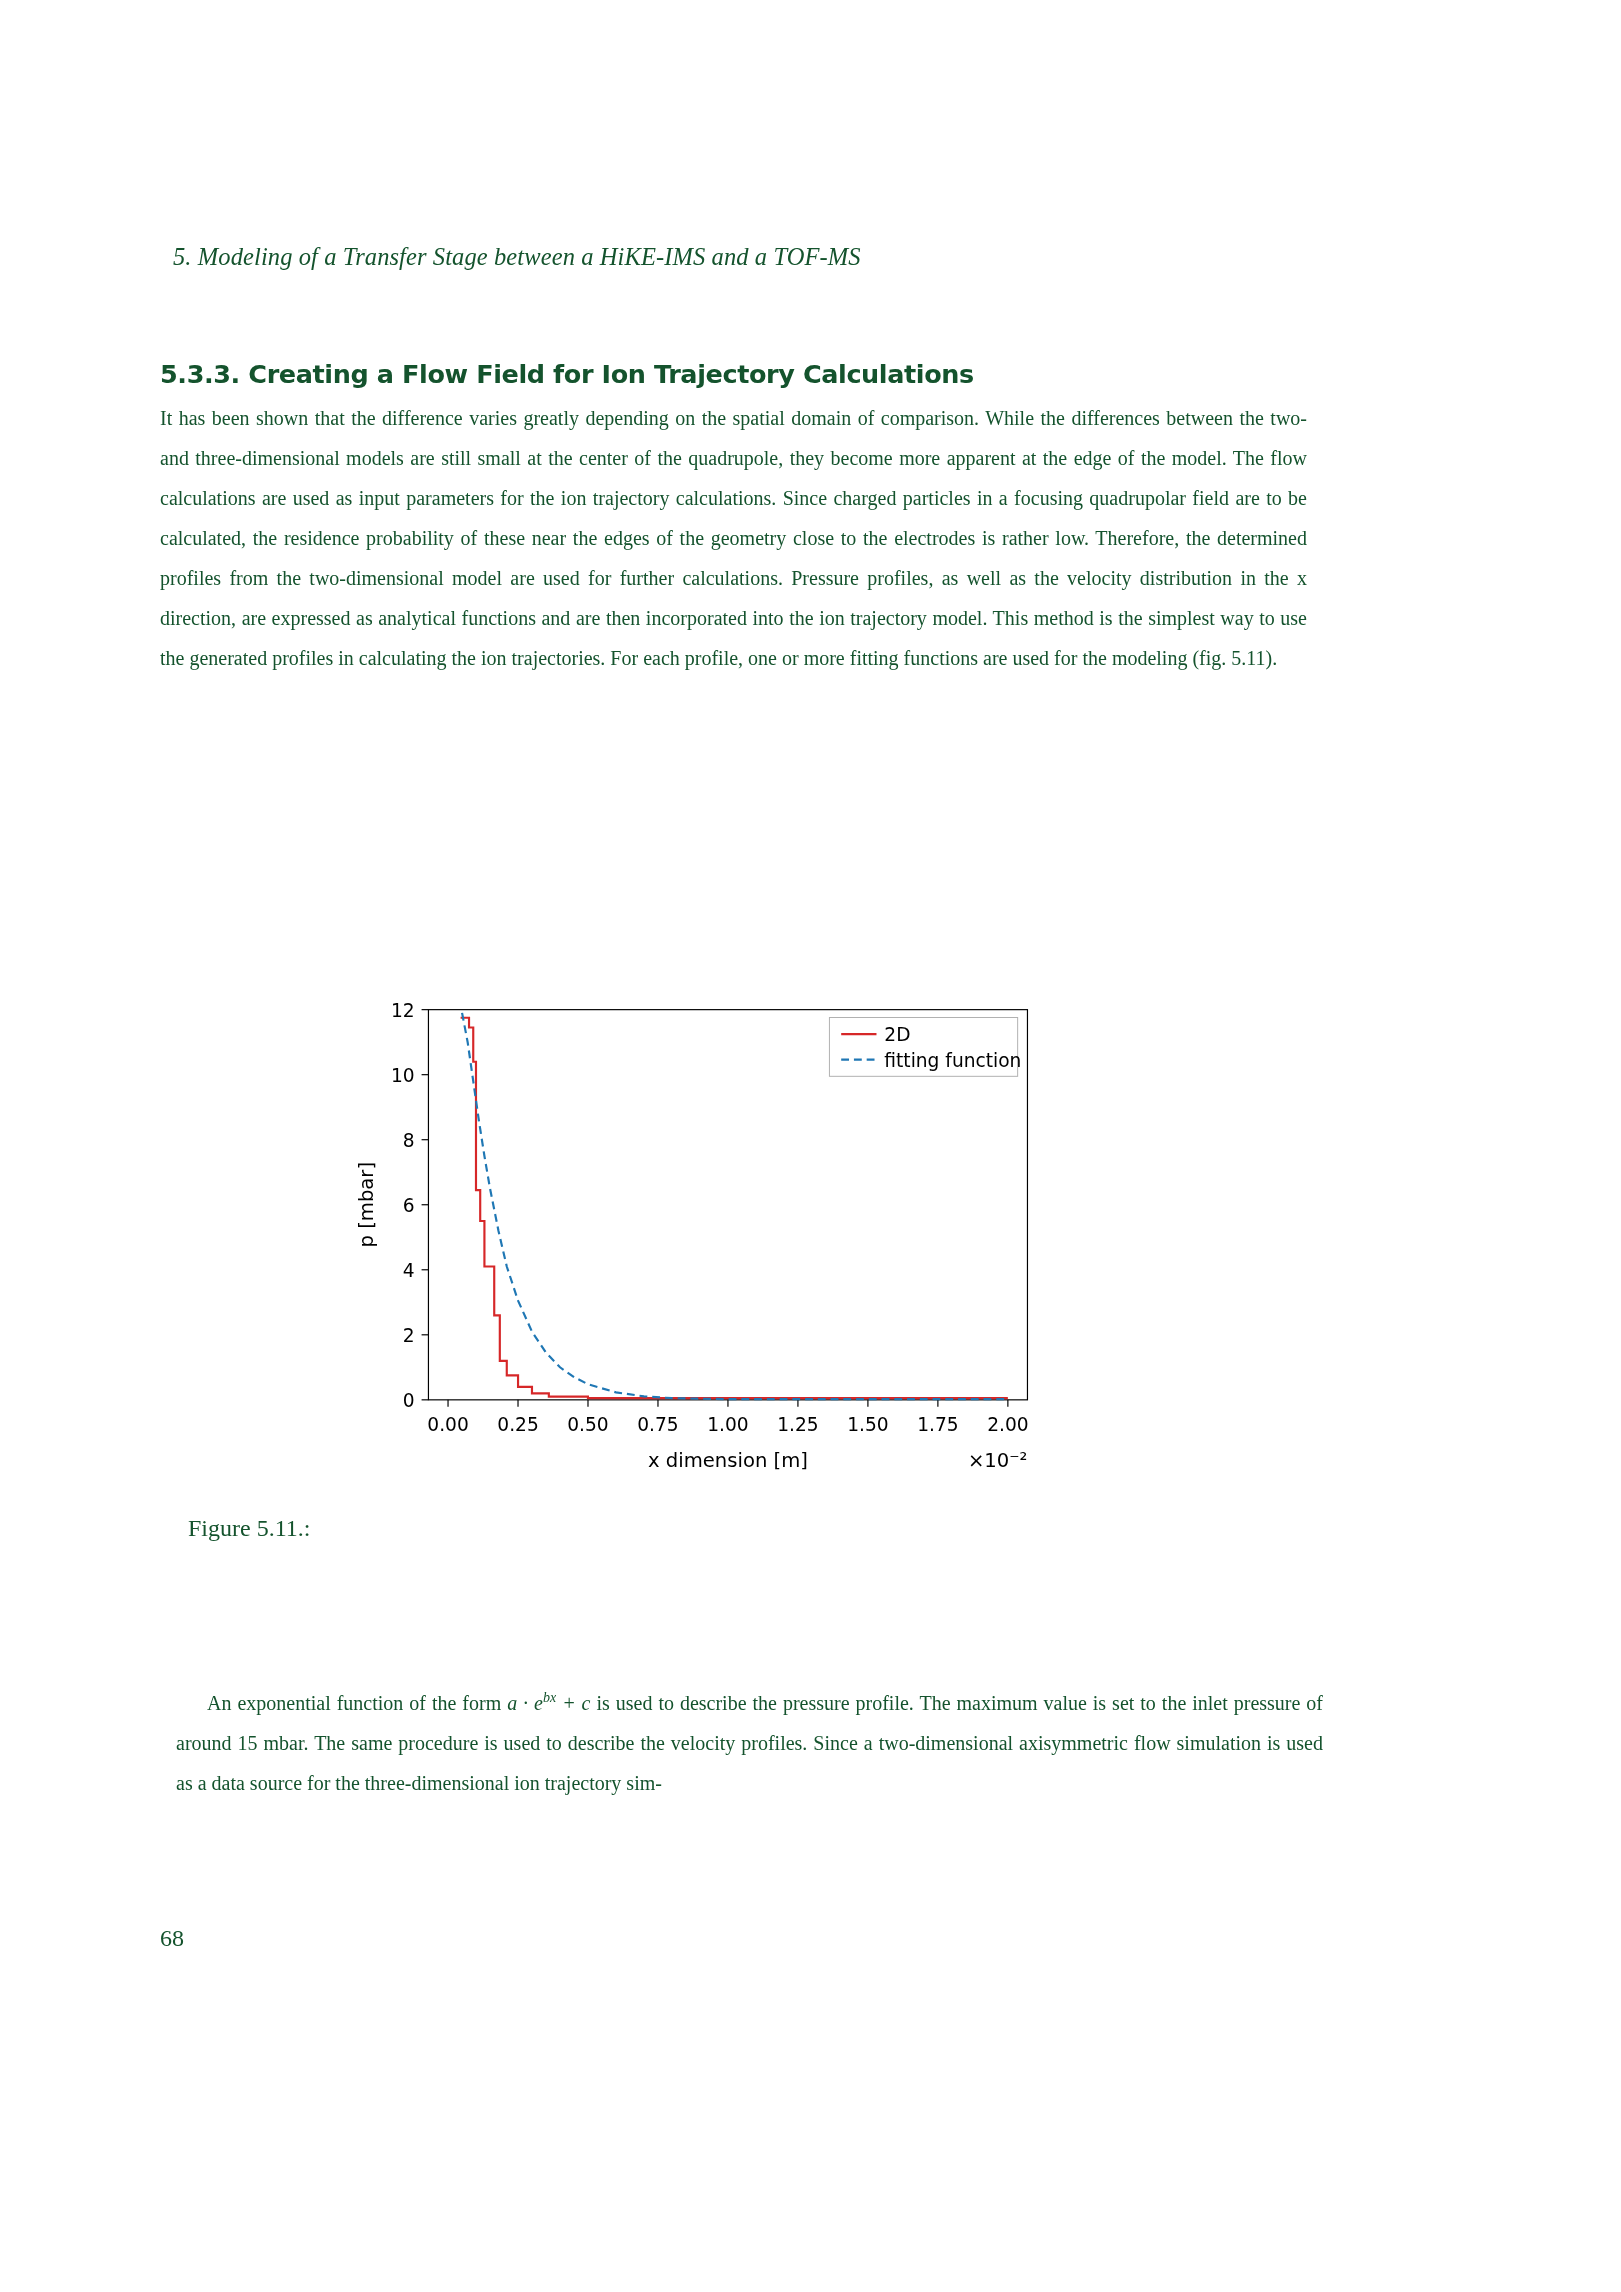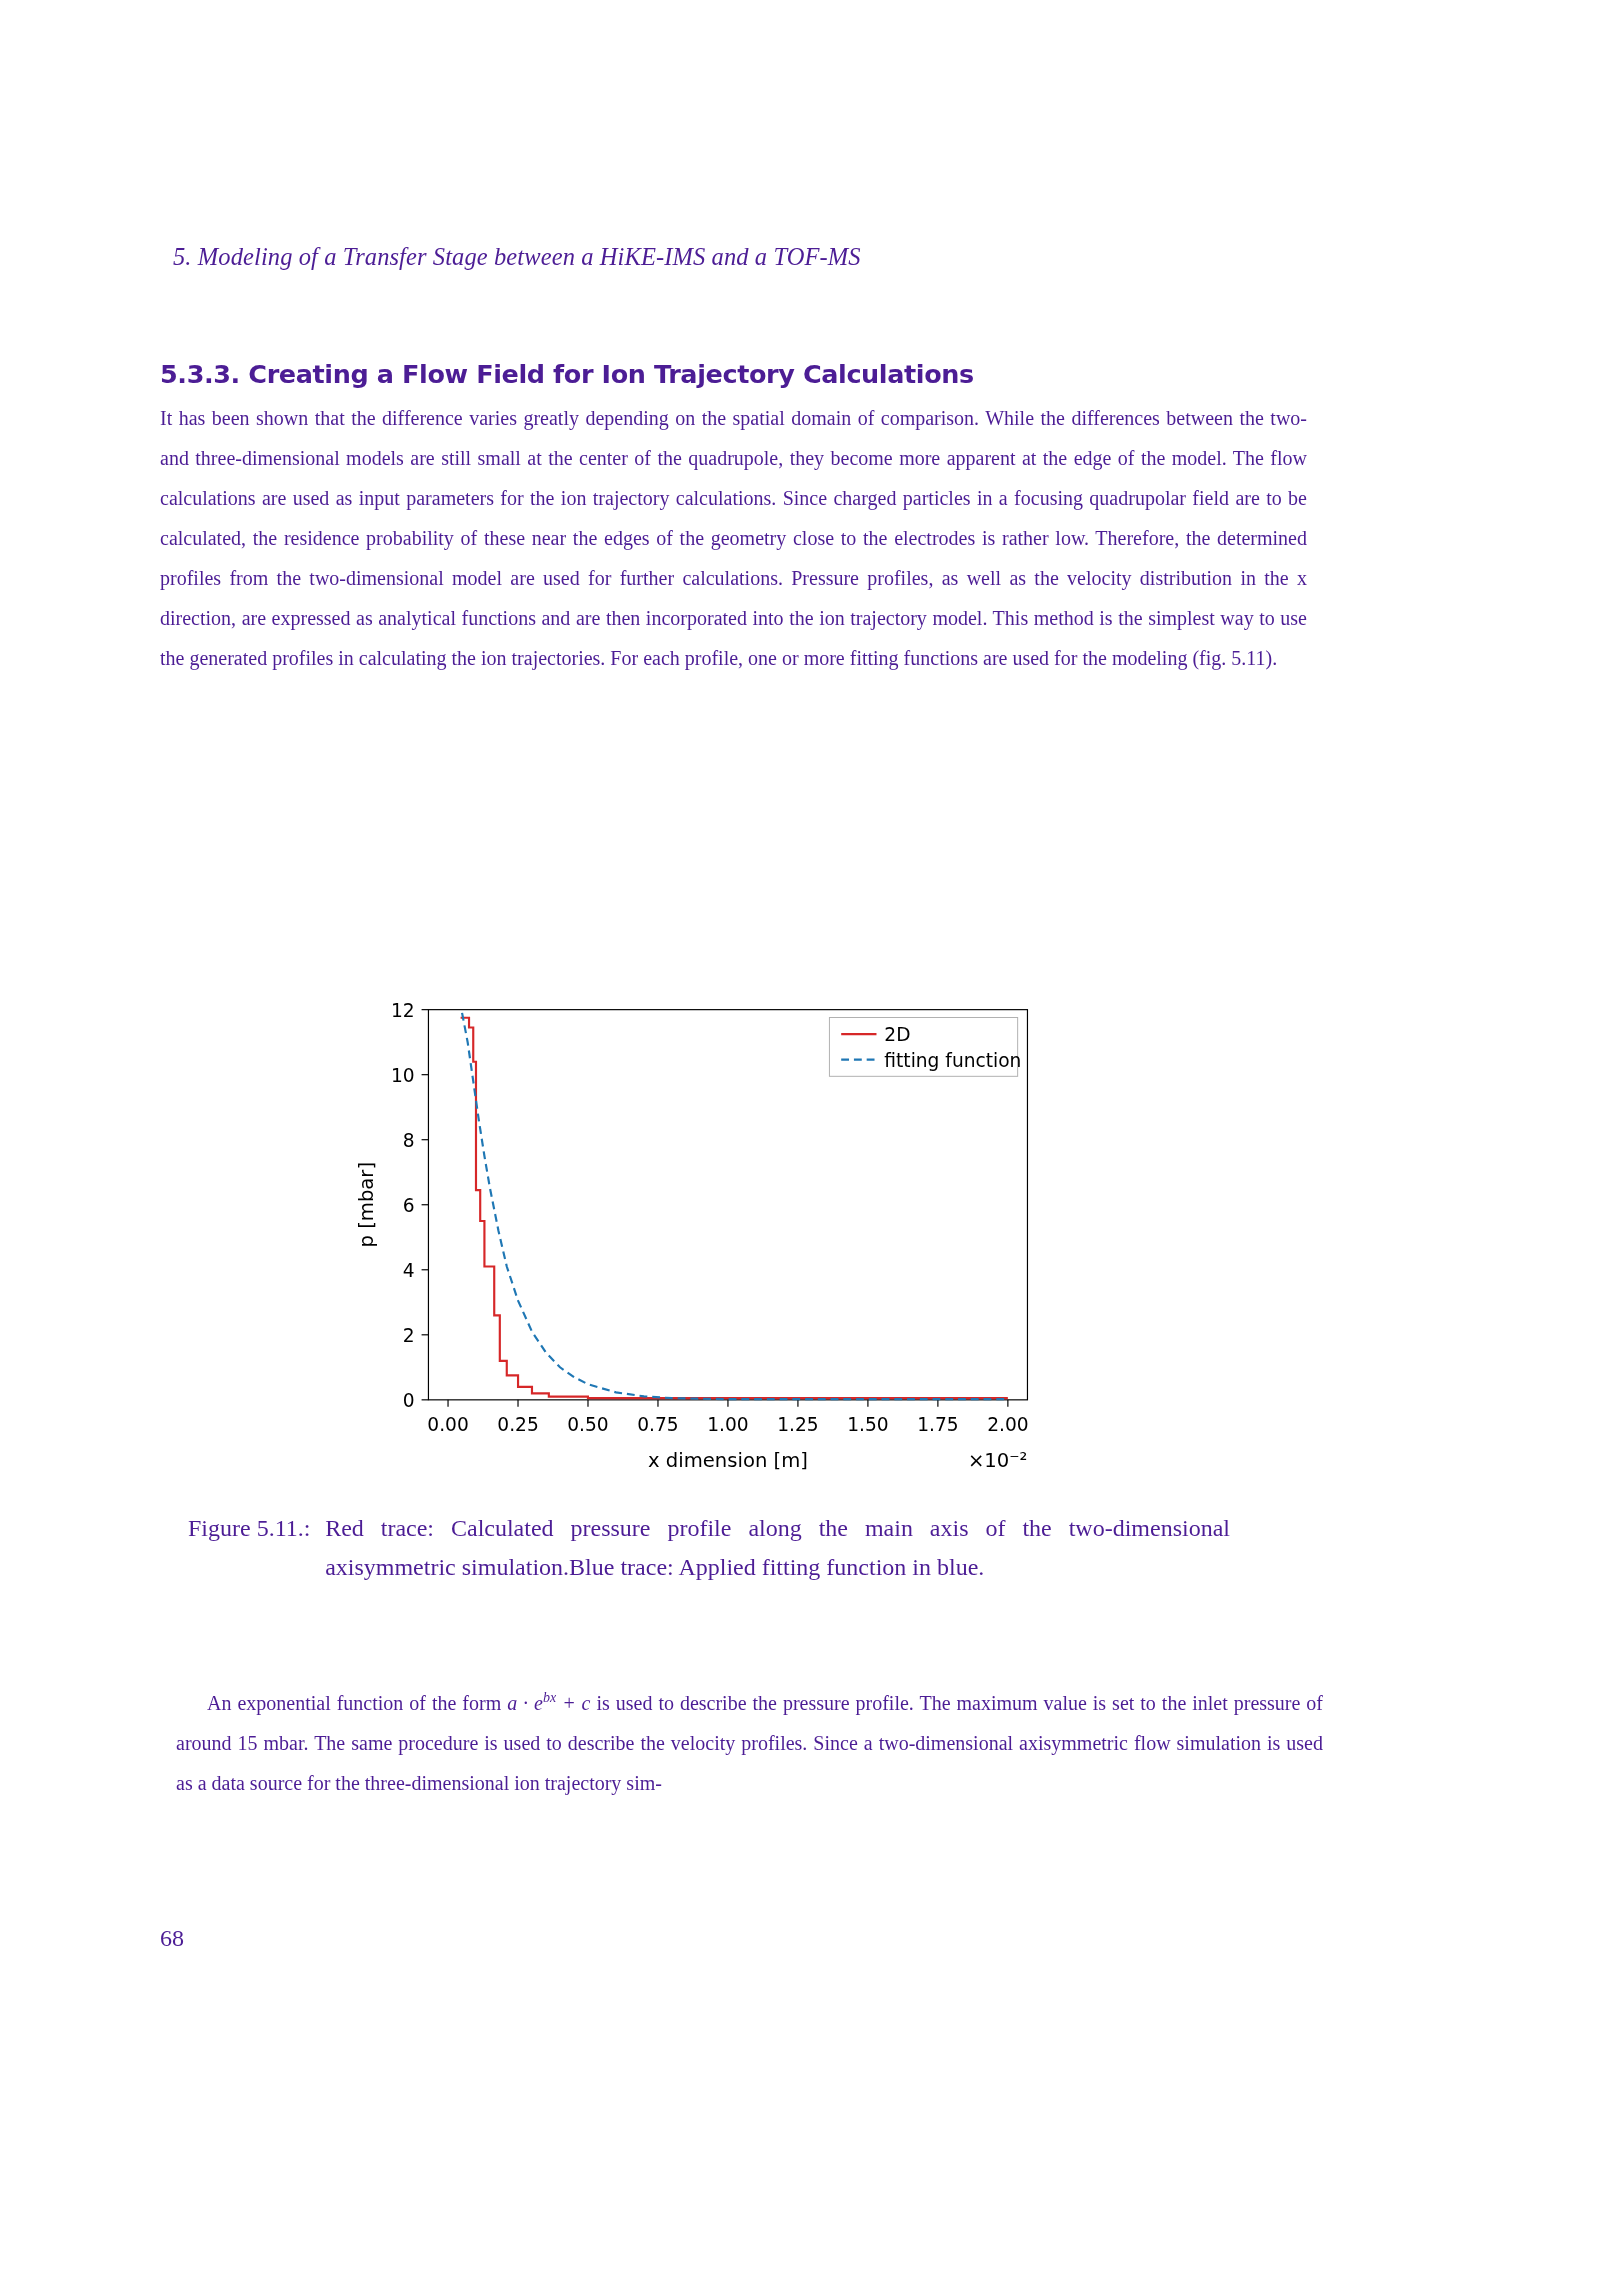--- a/index.html
+++ b/index.html
@@ -1,18 +1,18 @@
 <!DOCTYPE html>
 <html><head>
 <meta charset="utf-8">
 <style>
   html,body { margin:0; padding:0; background:#ffffff; }
   .page {
     position:relative; width:1621px; height:2293px; background:#ffffff;
-    font-family:"Liberation Serif", serif; color:#4c1d95; overflow:hidden;
+    font-family:"Liberation Serif", serif; color:#14532d; overflow:hidden;
   }
   .running-header {
     position:absolute; left:173px; top:243px;
     font-style:italic; font-size:24.5px; letter-spacing:0.1px;
   }
   .section-heading {
     position:absolute; left:160px; top:320px;
     font-family:"DejaVu Sans", sans-serif; font-weight:bold;
     font-size:25.5px; letter-spacing:-0.4px;margin-top:39px;
   }
@@ -89,21 +89,20 @@
         <polyline points="121.3,21.3 127.0,51.2 132.7,91.0 138.4,130.8 144.1,167.3 149.8,200.4 158.4,243.5 166.9,280.0 178.4,314.8 192.6,346.4 206.9,367.9 221.2,382.8 235.5,392.8 249.7,400.1 278.3,408.4 306.8,412.4 335.4,414.3 392.5,415.3 463.9,415.3 535.3,415.3 606.6,415.3 678.0,415.3" fill="none" stroke="#1f77b4" stroke-width="2.2" stroke-dasharray="8 5"></polyline>
         <rect x="496" y="26" width="192" height="60" fill="#ffffff" stroke="#b0b0b0" stroke-width="1"></rect>
         <line x1="508" y1="43" x2="544" y2="43" stroke="#d62728" stroke-width="2.2"></line>
         <text x="552" y="50" class="legend-text">2D</text>
         <line x1="508" y1="69" x2="544" y2="69" stroke="#1f77b4" stroke-width="2.2" stroke-dasharray="8 5"></line>
         <text x="552" y="76" class="legend-text">fitting function</text>
       </svg></div>
 
   <div class="caption">
     <span class="caption-label">Figure 5.11.:</span>
-    <span class="caption-text">Red trace: Calculated pressure profile along the main axis of the two-dimensional axisymmetric simulation.Blue trace: Applied fitting function in blue.</span>
   </div>
 
   <div class="para p2">
     <span>An exponential function of the form </span><span class="formula"><span>a · e</span><sup>bx</sup><span> + c</span></span><span> is used to describe the pressure profile. The maximum value is set to the inlet pressure of around 15 mbar. The same procedure is used to describe the velocity profiles. Since a two-dimensional axisymmetric flow simulation is used as a data source for the three-dimensional ion trajectory sim-</span>
   </div>
 
   <div class="page-number">68</div>
 
 </div>
 

